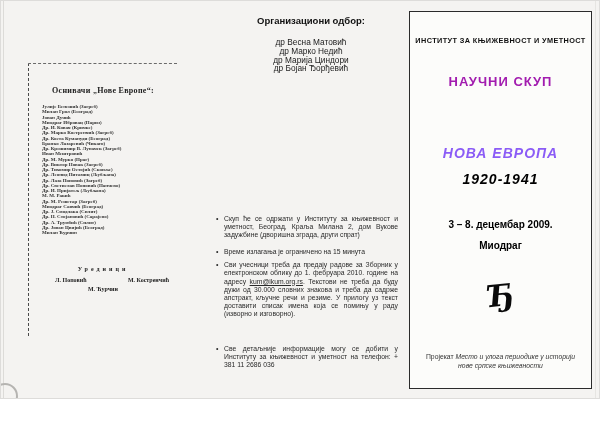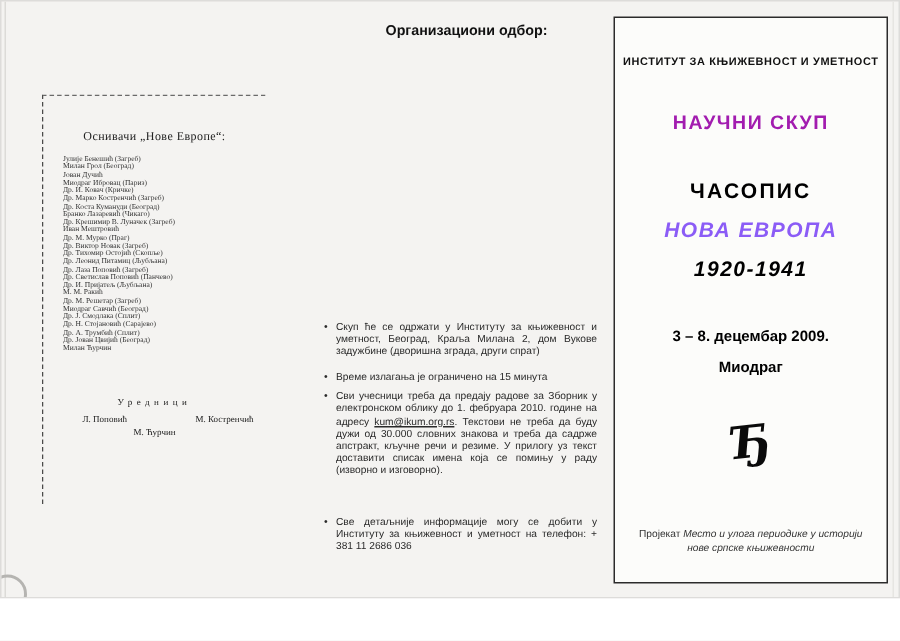--- a/index.html
+++ b/index.html
@@ -24,21 +24,21 @@
   .note{position:relative;padding-left:8px;margin-bottom:9px;
     font-size:6.8px;line-height:8.1px;text-align:justify;color:#2a2a2a;}
   .note::before{content:"\2022";position:absolute;left:0;top:0;font-size:7px;color:#2a2a2a;}
   .note:nth-child(2){margin-bottom:5px;}
   .note:nth-child(3){margin-bottom:27px;}
   .note .email{text-decoration:underline;}
 
   
   .founders{position:absolute;left:27px;top:62px;width:148px;height:272px;
     border-left:1px dashed #4a4a4a;border-top:1px dashed #6a6a6a;
-    font-family:"Liberation Serif", serif;}
+    font-family:"Liberation Serif", serif;font-weight:bold;}
   .f-title{margin-top:22px;text-align:center;font-size:8px;color:#222;letter-spacing:0.3px;}
   .f-names{margin-top:9px;margin-left:13px;}
   .f-name{font-size:5px;line-height:5.25px;color:#333;white-space:nowrap;}
   .editors{position:absolute;left:0;top:202px;width:148px;text-align:center;}
   .e-heading{font-size:6px;letter-spacing:3px;color:#222;}
   .e-row{display:flex;justify-content:space-between;padding:0 8px 0 26px;margin-top:5px;}
   .e-name{font-size:6px;color:#222;}
   .e-center{margin-top:3px;font-size:6px;color:#222;}
 
   
@@ -62,20 +62,26 @@
 <body>
 
 <div id="canvas">
 
   <div class="edge-left"></div>
   <div class="edge-right"></div>
   <div class="corner-mark"></div>
 
   <div class="committee">
     <div class="c-title">Организациони одбор:</div>
+    <div>
+        <div class="c-member">др Весна Матовић</div>
+        <div class="c-member">др Марко Недић</div>
+        <div class="c-member">др Марија Циндори</div>
+        <div class="c-member">др Бојан Ђорђевић</div>
+      </div>
   </div>
 
   <div class="notes">
     <div>
         <div class="note"><span>Скуп ће се одржати у Институту за књижевност и уметност, Београд, Краља Милана 2, дом Вукове задужбине (дворишна зграда, други спрат)</span><span class="email"></span><span></span></div>
         <div class="note"><span>Време излагања је ограничено на 15 минута</span><span class="email"></span><span></span></div>
         <div class="note"><span>Сви учесници треба да предају радове за Зборник у електронском облику до 1. фебруара 2010. године на адресу </span><span class="email">kum@ikum.org.rs</span><span>. Текстови не треба да буду дужи од 30.000 словних знакова и треба да садрже апстракт, кључне речи и резиме. У прилогу уз текст доставити списак имена која се помињу у раду (изворно и изговорно).</span></div>
         <div class="note"><span>Све детаљније информације могу се добити у Институту за књижевност и уметност на телефон: + 381 11 2686 036</span><span class="email"></span><span></span></div>
       </div>
   </div>
@@ -115,21 +121,20 @@
         <span class="e-name">Л. Поповић</span>
         <span class="e-name">М. Костренчић</span>
       </div>
       <div class="e-center">М. Ћурчин</div>
     </div>
   </div>
 
   <div class="poster">
     <div class="p-line p-institute">ИНСТИТУТ ЗА КЊИЖЕВНОСТ И УМЕТНОСТ</div>
     <div class="p-line p-skup">НАУЧНИ СКУП</div>
-    <div class="p-line p-chasopis">ЧАСОПИС</div>
     <div class="p-line p-nova">НОВА ЕВРОПА</div>
     <div class="p-line p-years">1920-1941</div>
     <div class="p-line p-date">3 – 8. децембар 2009.</div>
     <div class="p-line p-city">Миодраг</div>
     <div class="p-line p-ornament">Ђ</div>
     <div class="p-line p-project">
       <span class="plabel">Пројекат</span>
       <span>Место и улога периодике у историји нове српске књижевности</span>
     </div>
   </div>

